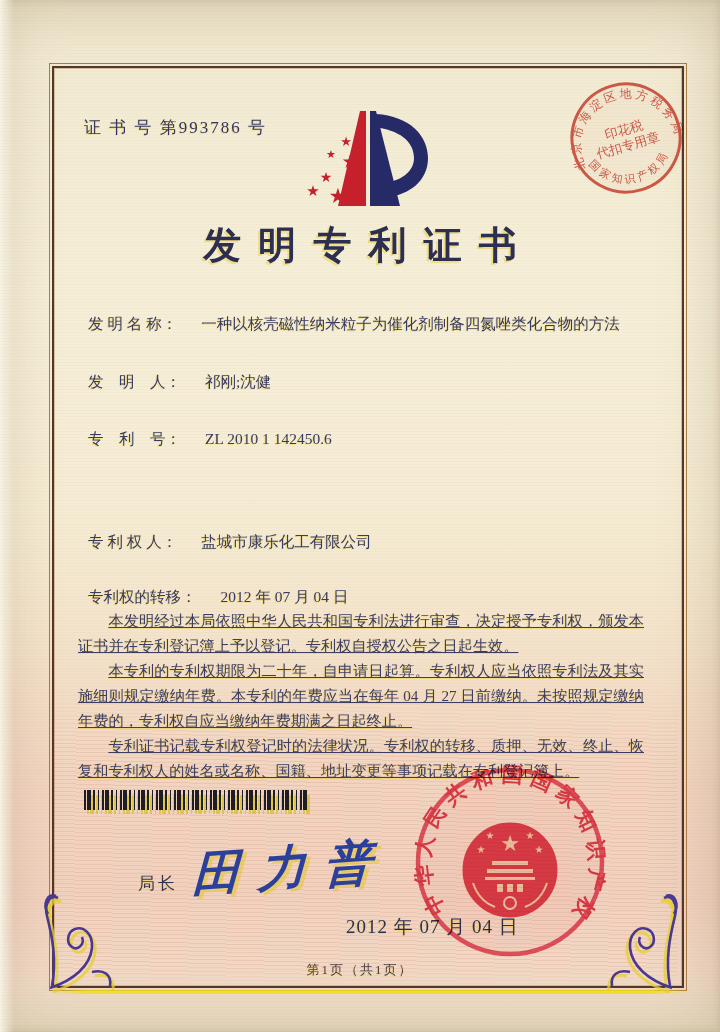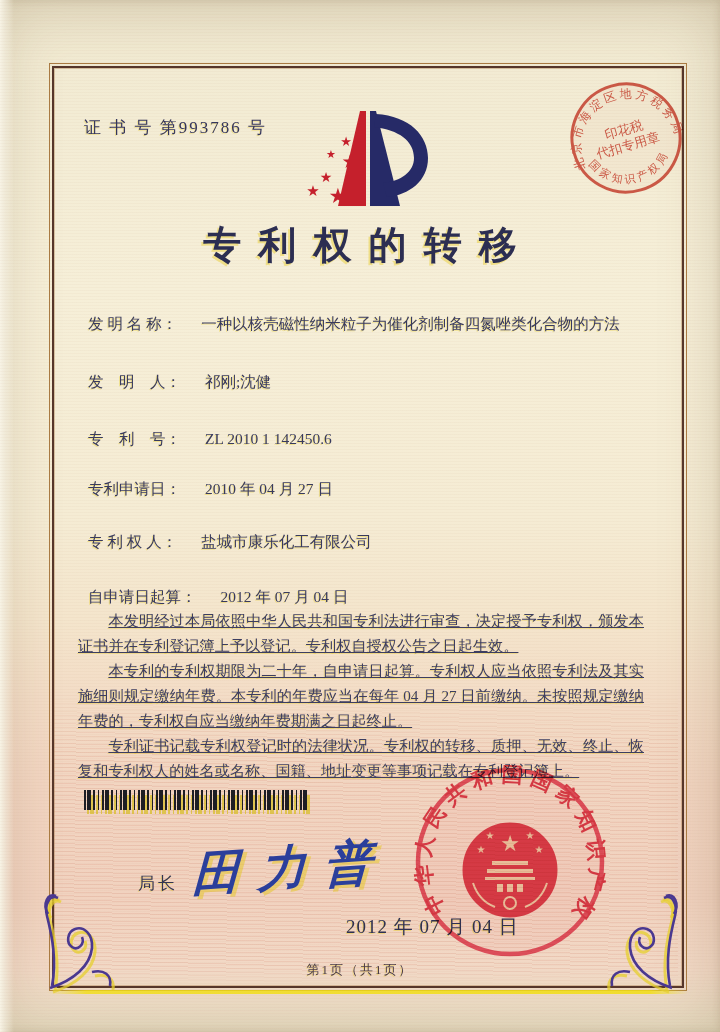--- a/index.html
+++ b/index.html
@@ -118,39 +118,36 @@
         <text x="50" y="97" font-size="21" text-anchor="middle">★</text>
       </g>
       <g>
         <polygon points="72,5 78,5 78,100 50,100" fill="#c5202c"></polygon>
         <polygon points="82,5 88,5 112,100 82,100" fill="#262a67"></polygon>
         <path d="M 88,8 C 122,10 140,30 140,52 C 140,75 121,89 99,91 L 95,77 C 113,75 126,66 126,52 C 126,35 111,24 86,21 Z" fill="#262a67"></path>
       </g>
     </svg>
   </div>
 
-  <h1 class="title">专利权的转移</h1>
+  <h1 class="title">发明专利证书</h1>
 
   <div class="field" style="top:314px">
     <span class="flabel">发 明 名 称：</span><span class="fvalue">一种以核壳磁性纳米粒子为催化剂制备四氮唑类化合物的方法</span>
   </div>
   <div class="field" style="top:372px">
     <span class="flabel">发　明　人：</span><span class="fvalue">祁刚;沈健</span>
   </div>
   <div class="field" style="top:429px">
     <span class="flabel">专　利　号：</span><span class="fvalue">ZL 2010 1 142450.6</span>
   </div>
-  <div class="field" style="top:479px">
-    <span class="flabel">专利申请日：</span><span class="fvalue">2010 年 04 月 27 日</span>
-  </div>
   <div class="field" style="top:532px">
     <span class="flabel">专 利 权 人：</span><span class="fvalue">盐城市康乐化工有限公司</span>
   </div>
   <div class="field" style="top:587px">
-    <span class="flabel">自申请日起算：</span><span class="fvalue">2012 年 07 月 04 日</span>
+    <span class="flabel">专利权的转移：</span><span class="fvalue">2012 年 07 月 04 日</span>
   </div>
 
   <div class="body-text">
     <p>本发明经过本局依照中华人民共和国专利法进行审查，决定授予专利权，颁发本证书并在专利登记簿上予以登记。专利权自授权公告之日起生效。</p>
     <p>本专利的专利权期限为二十年，自申请日起算。专利权人应当依照专利法及其实施细则规定缴纳年费。本专利的年费应当在每年 04 月 27 日前缴纳。未按照规定缴纳年费的，专利权自应当缴纳年费期满之日起终止。</p>
     <p>专利证书记载专利权登记时的法律状况。专利权的转移、质押、无效、终止、恢复和专利权人的姓名或名称、国籍、地址变更等事项记载在专利登记簿上。</p>
   </div>
 
   <div class="barcode-wrap">
     <div class="barcode-layer barcode-ghost"></div>

